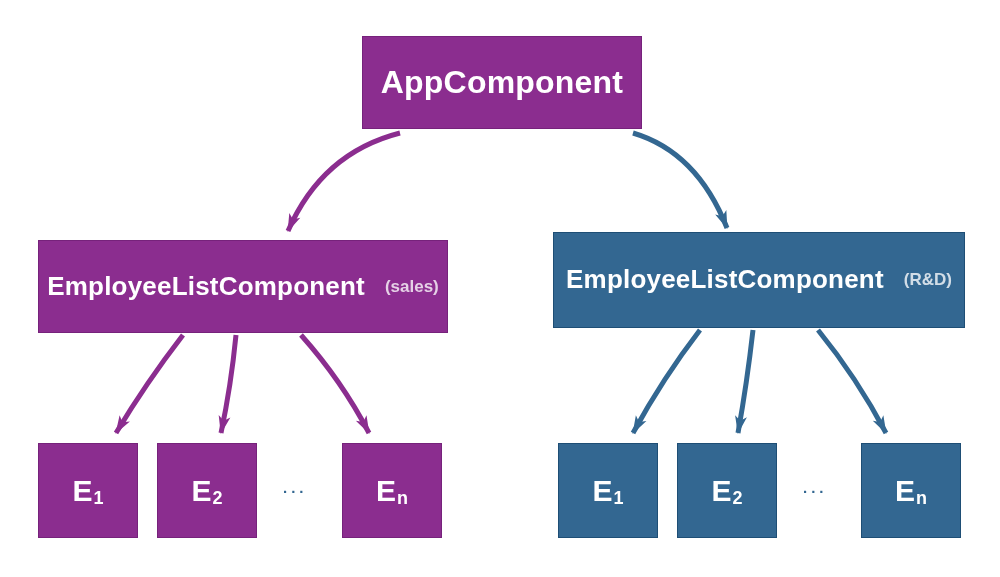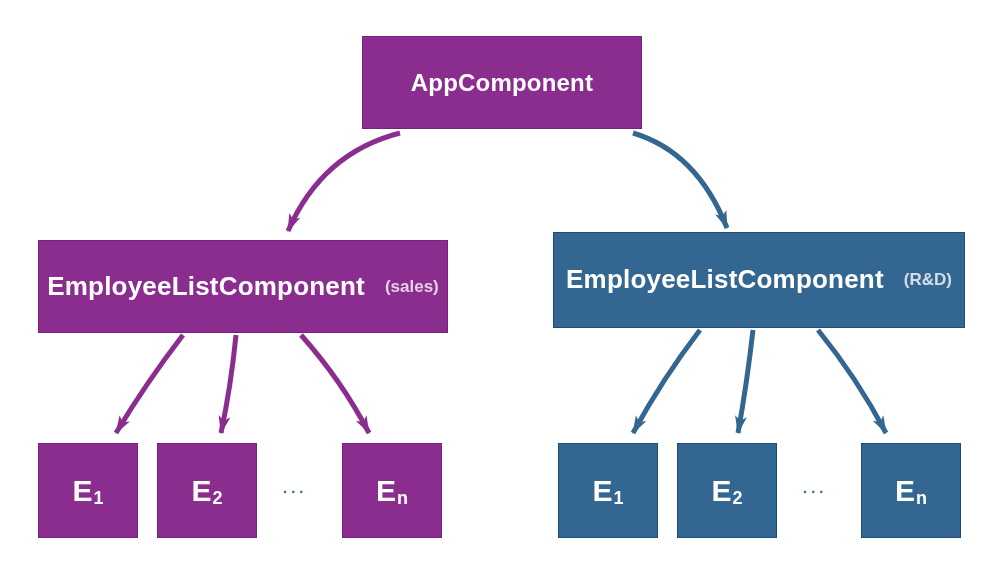--- a/index.html
+++ b/index.html
@@ -24,21 +24,21 @@
   .edge.e-p{stroke:var(--purple);}
   .edge.e-b{stroke:var(--blue);}
   .head-p{fill:var(--purple);}
   .head-b{fill:var(--blue);}
   .node{
     position:absolute;display:flex;align-items:center;justify-content:center;
     color:var(--node-text);font-weight:bold;text-align:center;
   }
   .purple{background:var(--purple);border:1px solid var(--purple-border);}
   .blue{background:var(--blue);border:1px solid var(--blue-border);}
-  .app{left:362px;top:36px;width:280px;height:93px;font-size:24px;letter-spacing:0.2px;}
+  .app{left:362px;top:36px;width:280px;height:93px;font-size:32px;letter-spacing:0.2px;}
   .elc{flex-direction:row;line-height:1.2;}
   .elc .title{font-size:26px;letter-spacing:0.2px;}
   .elc .subtitle{font-size:17px;color:var(--subtitle);margin-top:1px;margin-left:20px;}
   .elc-sales{left:38px;top:240px;width:410px;height:93px;}
   .elc-rnd{left:553px;top:232px;width:412px;height:96px;}
   .leaf{top:443px;width:100px;height:95px;align-items:baseline;}
   .leaf{display:flex;justify-content:center;}
   .leaf .label-wrap{display:flex;align-items:baseline;margin:auto;}
   .leaf .e-main{font-size:30px;}
   .leaf .e-sub{font-size:18px;position:relative;top:3px;margin-left:1px;}

